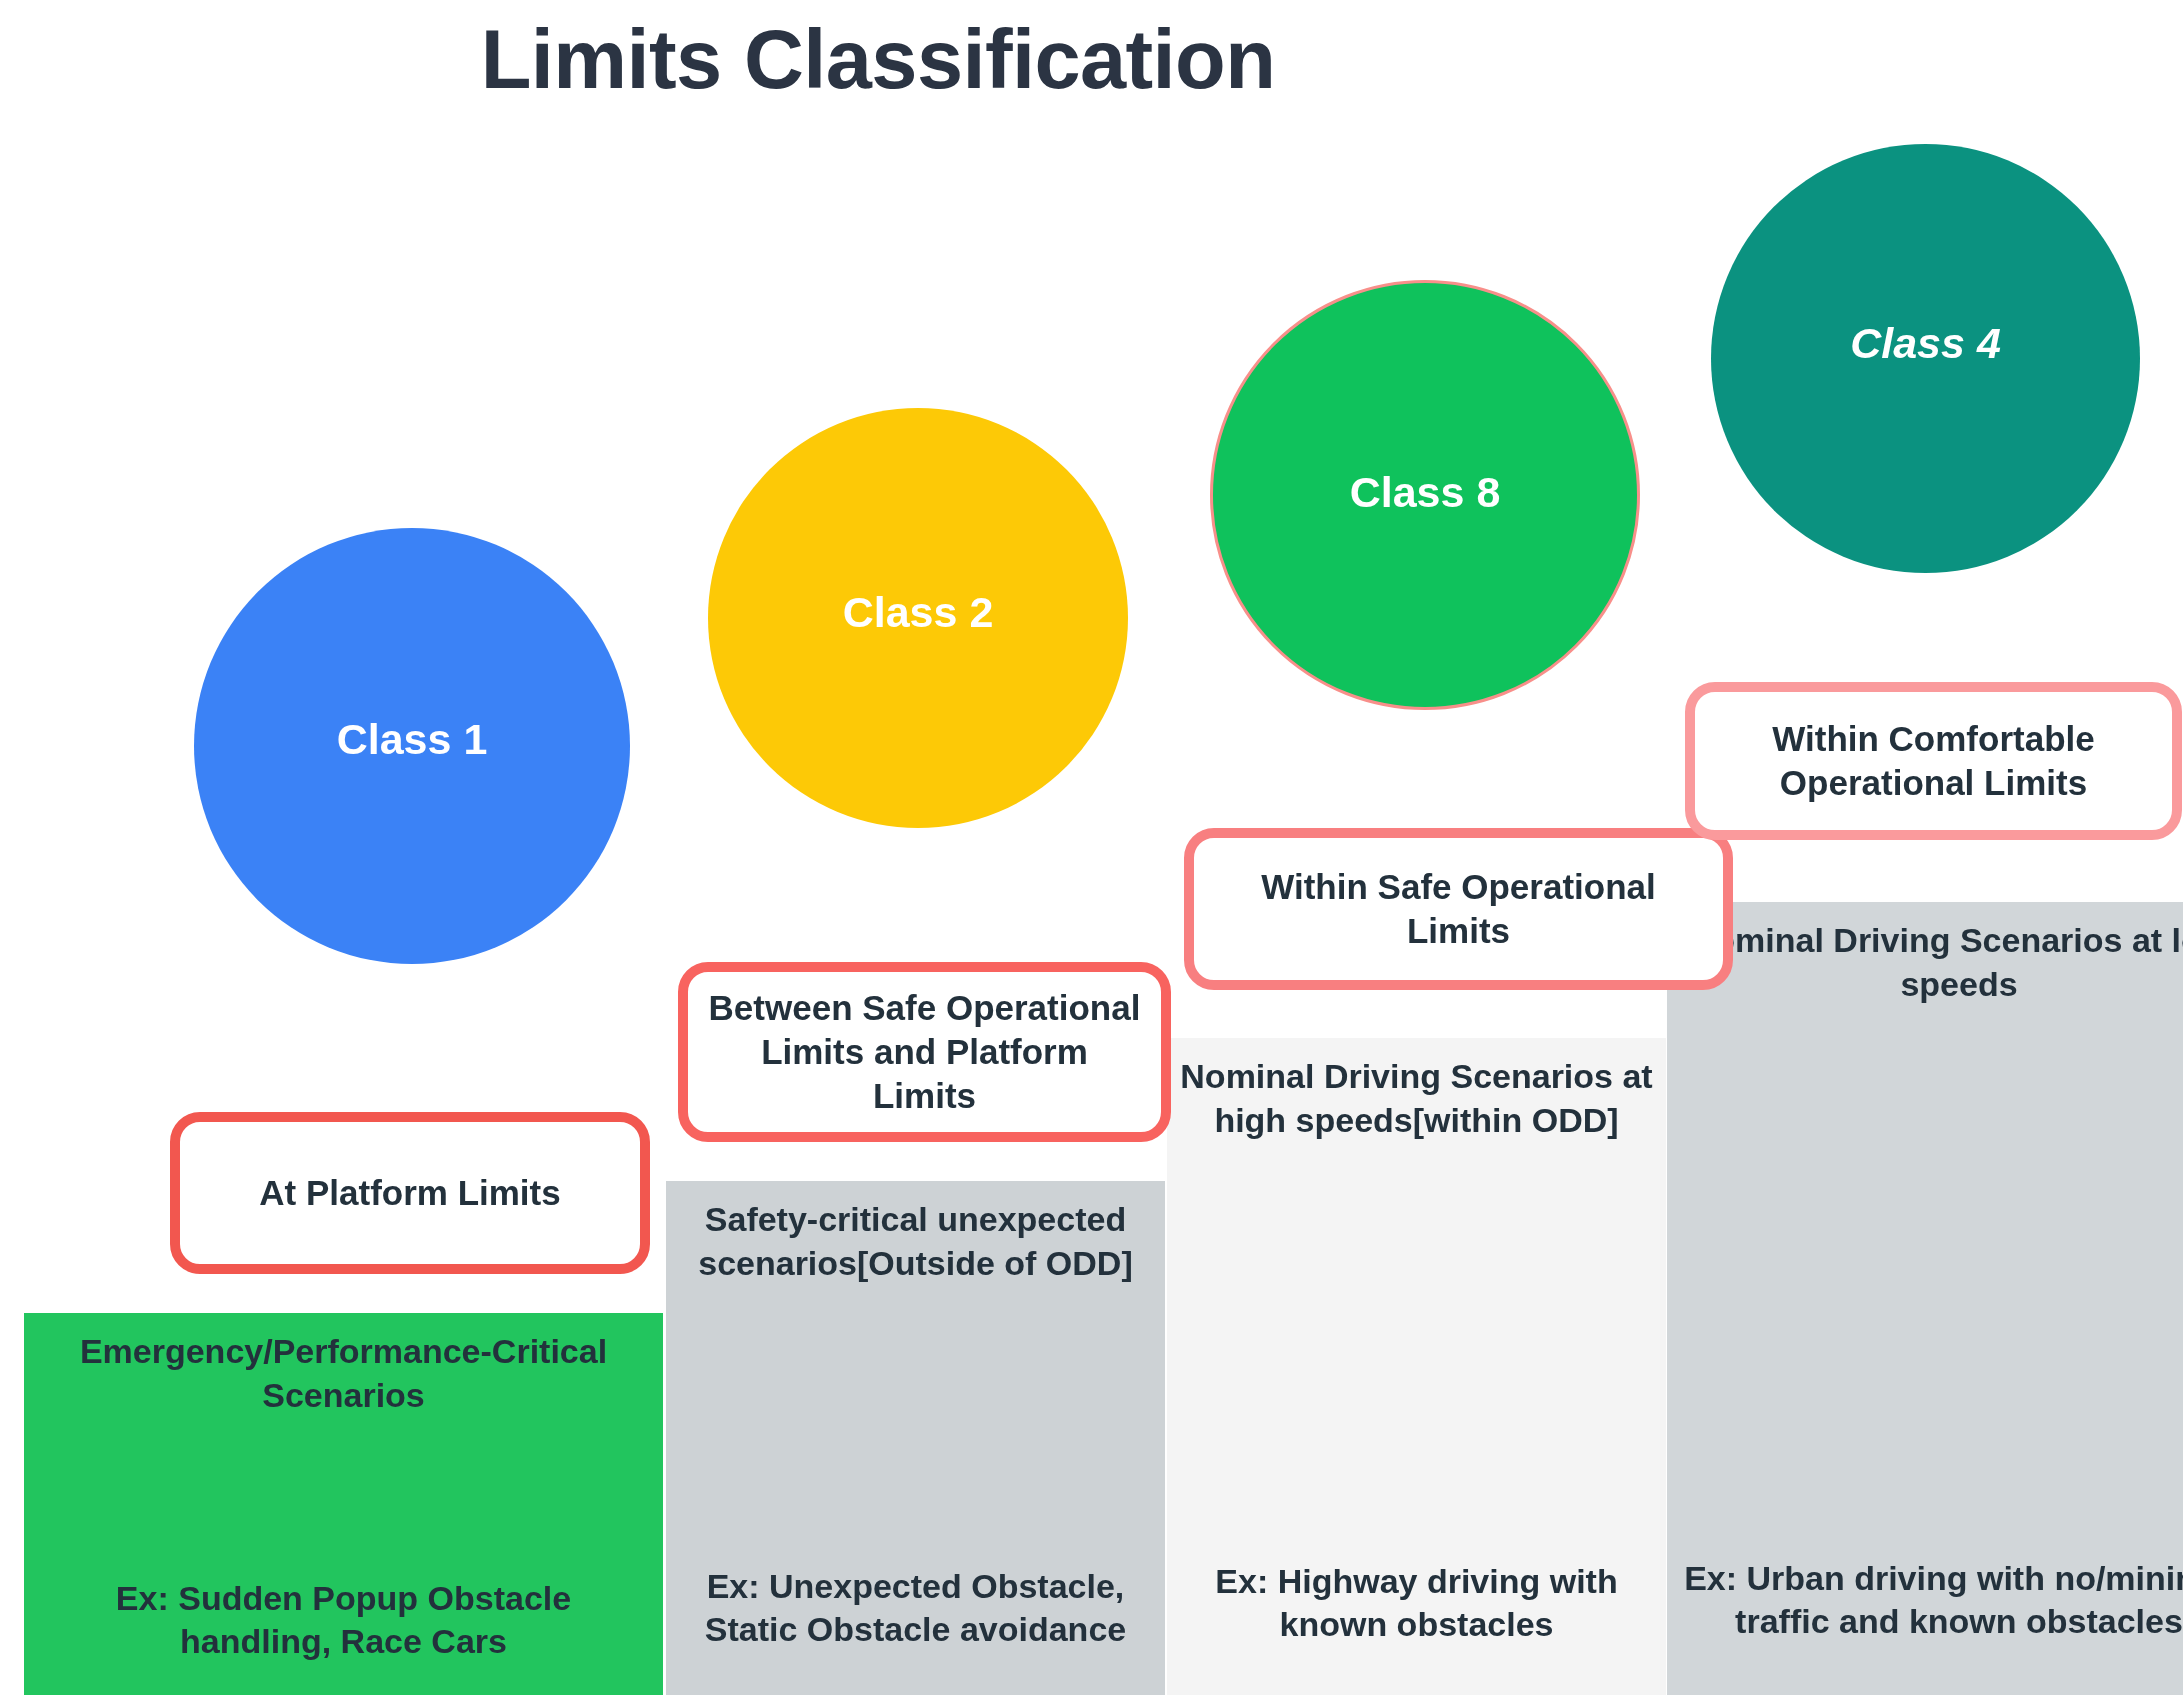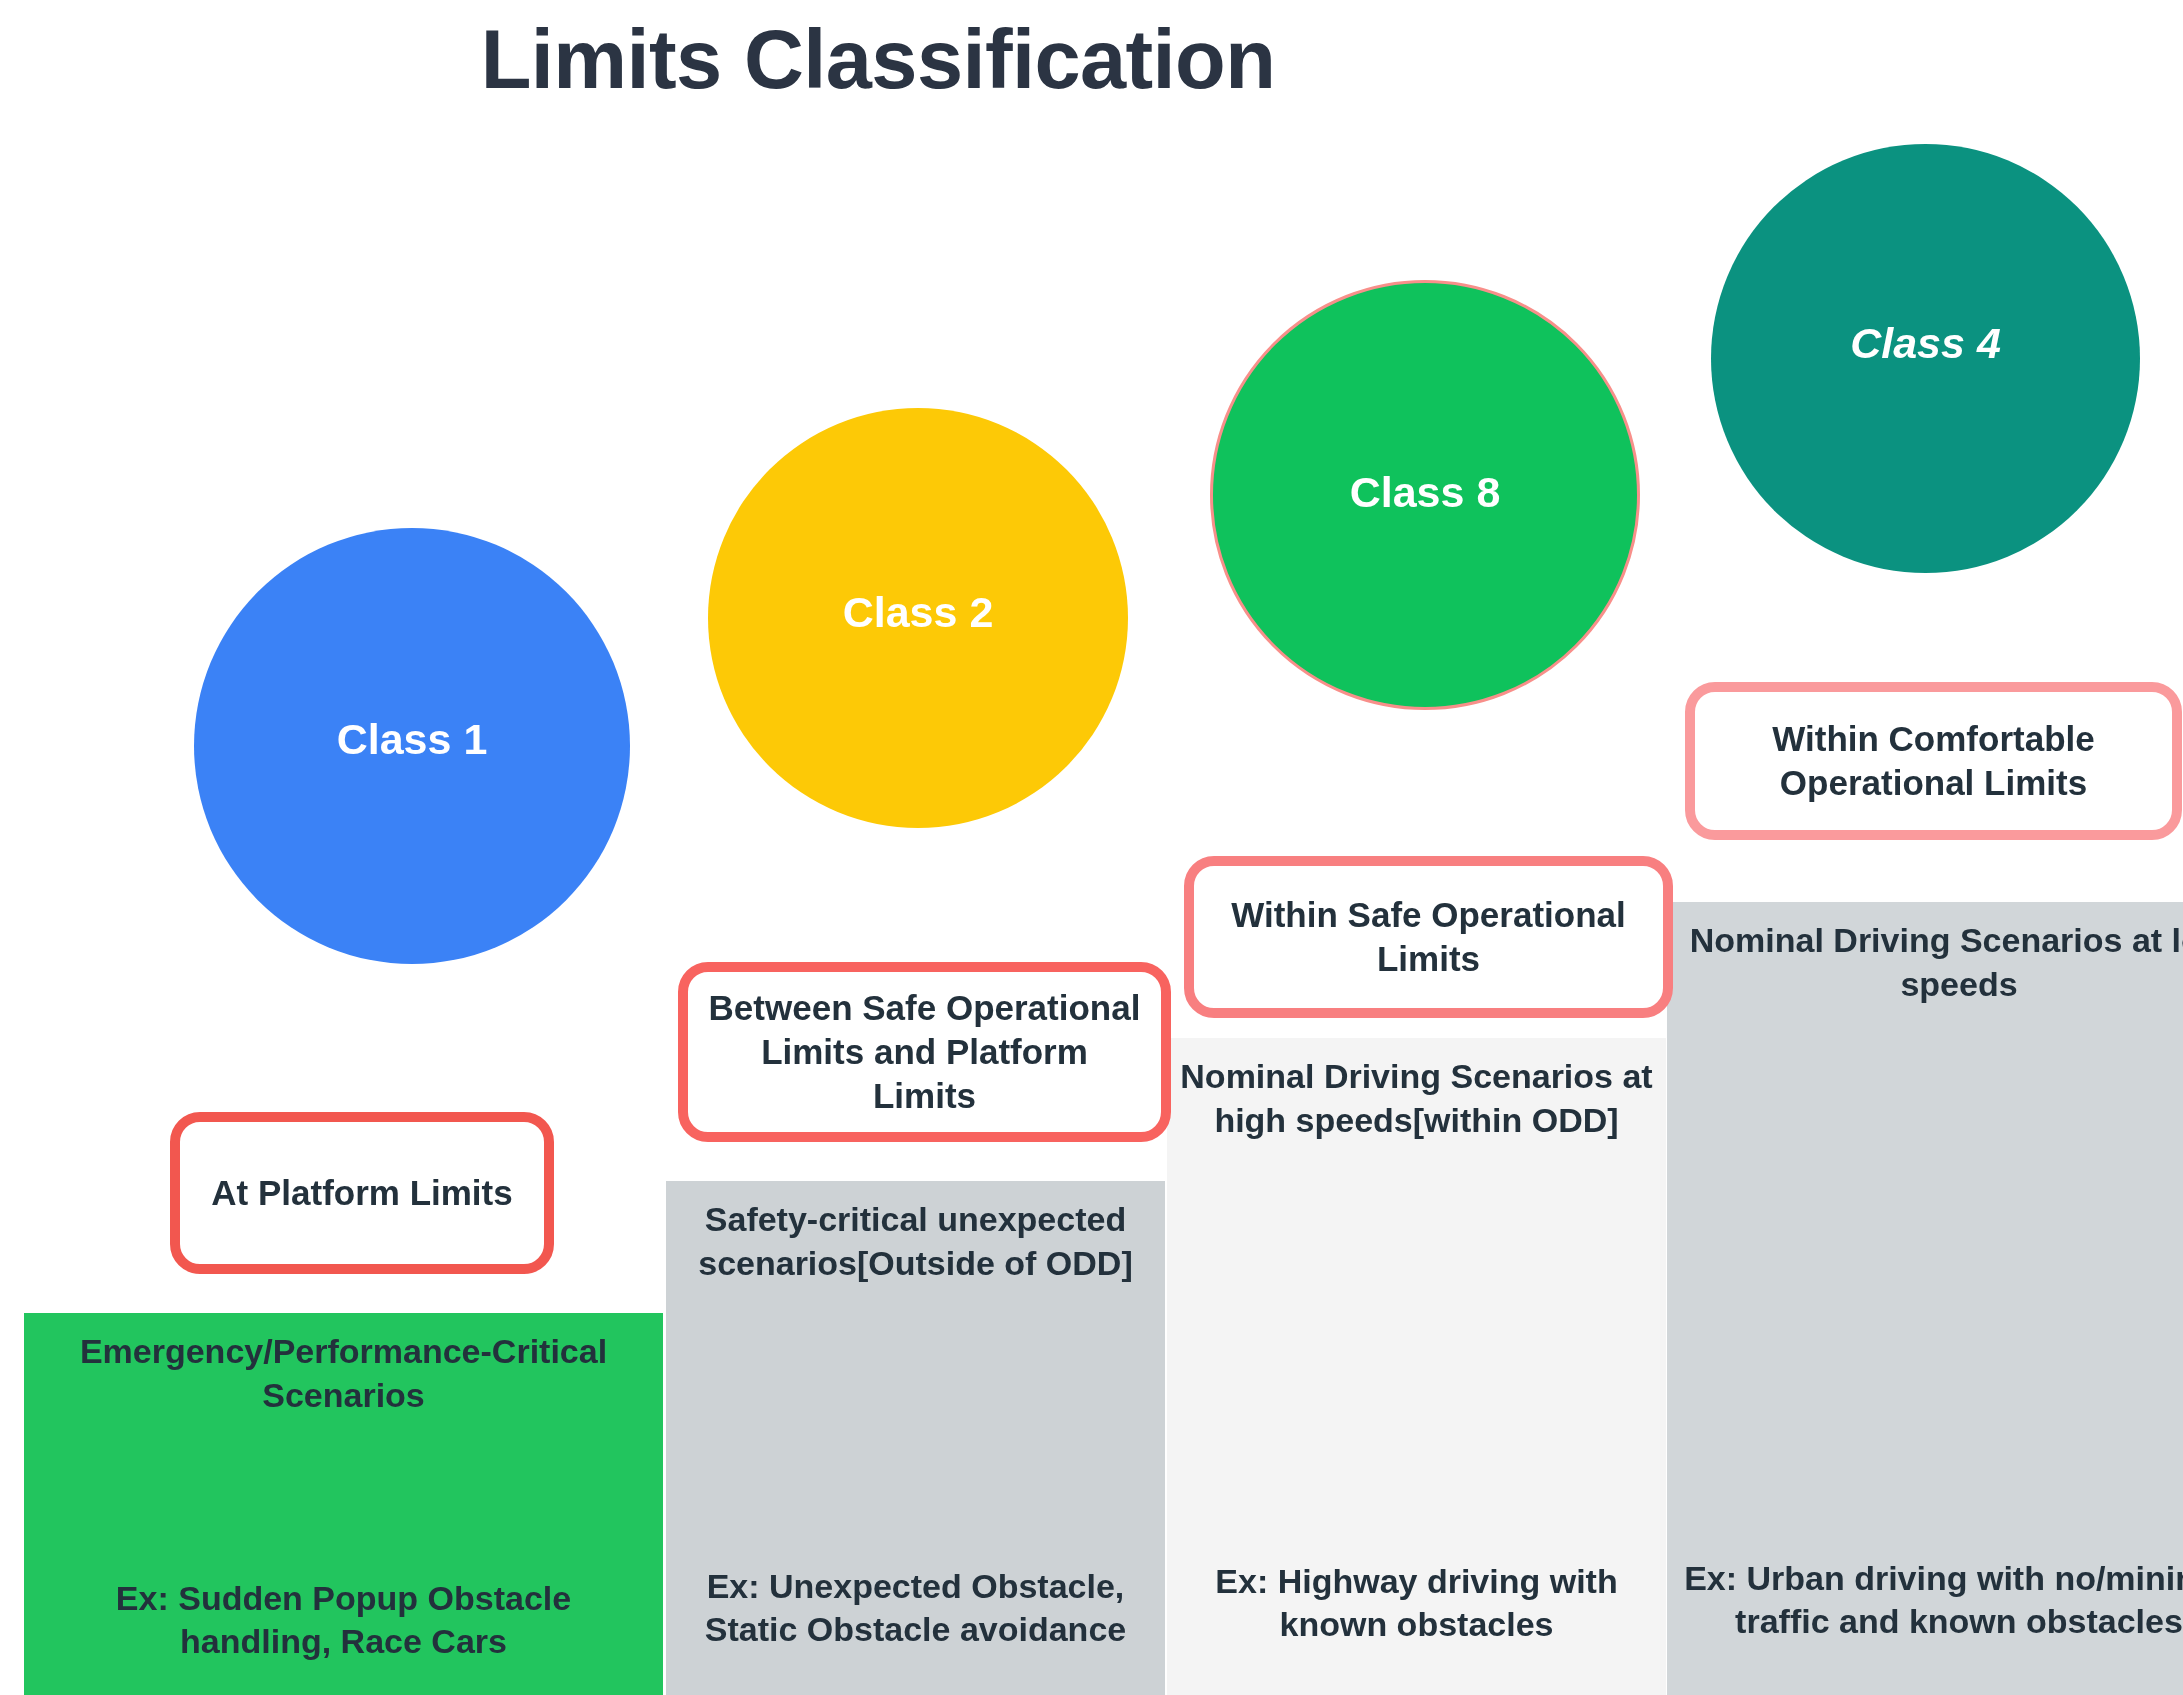--- a/index.html
+++ b/index.html
@@ -72,30 +72,30 @@
     justify-content: center;
     text-align: center;
     font-weight: bold;
     font-size: 35px;
     line-height: 1.26;
     color: #23313c;
     padding: 6.5px 17px;
     z-index: 5;
   }
   #limit-box-1 {
-    left: 170px;  top: 1112px; width: 384px;  height: 162px;
+    left: 170px;  top: 1112px; width: 480px;  height: 162px;
     border-width: 10.4px; border-color: #f2574f;
   }
   #limit-box-2 {
     left: 678px; top: 962px; width: 493px;  height: 180px;
     border-width: 10.4px; border-color: #f8635f;
   }
   #limit-box-3 {
-    left: 1184px; top: 828px; width: 489px;  height: 162px;
-    border-width: 10.4px; border-color: #f87f80; margin-top: 28px;
+    left: 1184px; top: 828px; width: 549px;  height: 162px;
+    border-width: 10.4px; border-color: #f87f80;
   }
   #limit-box-4 {
     left: 1685px; top: 682px; width: 497px;  height: 158px;
     border-width: 10.4px; border-color: #fa9a9c;
   }
 
   
   .class-circle {
     position: absolute;
     border-radius: 50%;

